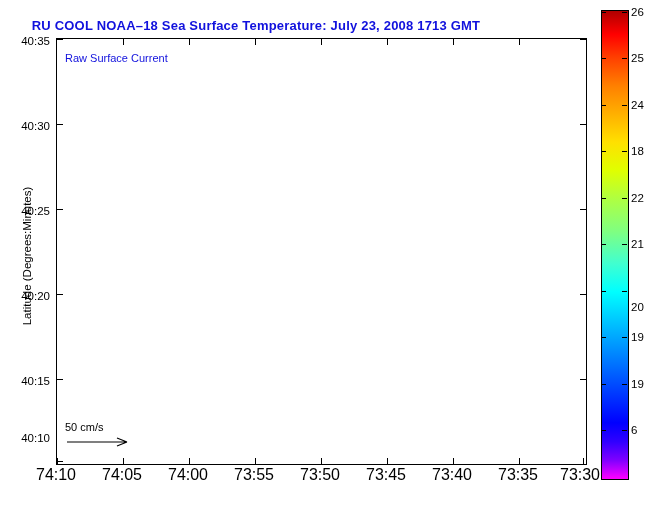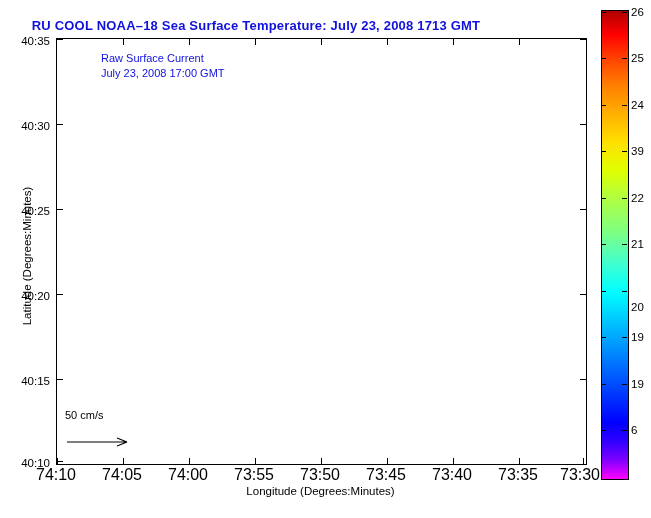--- a/index.html
+++ b/index.html
@@ -32,25 +32,25 @@
   .ylab{position:absolute;left:0;font-size:11.5px;color:#000;
         width:50px;text-align:right;transform:translateY(-50%);white-space:nowrap;}
 
   #xaxis-title{position:absolute;left:56px;top:485px;width:529px;text-align:center;
                font-size:11.5px;color:#000;}
   #yaxis-title{position:absolute;left:-83px;top:250px;width:220px;text-align:center;
                font-size:11.5px;color:#000;transform:rotate(-90deg);}
 
   
   #annot{position:absolute;left:8px;top:12px;font-size:11px;color:#1111dd;
-         line-height:15px;white-space:nowrap;pointer-events:none;margin-left:36px;}
+         line-height:15px;white-space:nowrap;pointer-events:none;}
 
   
   #scalekey{position:absolute;left:8px;bottom:16px;font-size:11px;color:#000;}
-  #scalekey .skl{display:block;margin-bottom:15px;}
+  #scalekey .skl{display:block;margin-bottom:3px;}
 
   
   #cbar{position:absolute;left:601px;top:10px;width:26px;height:468px;
         border:1.5px solid #000;
         background:linear-gradient(to top,
            #ff00ff 0%, #8000ff 4%, #3000ff 8%, #0000ff 12%,
            #0040ff 19%, #0080ff 26%, #00bfff 33%, #00ffff 40%,
            #40ffd0 46%, #80ff80 53%, #b0ff40 60%, #e0ff00 66%,
            #ffe000 72%, #ffb000 78%, #ff8000 84%, #ff4000 90%,
            #ff0000 95%, #b00000 100%);}
@@ -271,21 +271,20 @@
         <path d="M428,42 L466,28 M466,28 L458,28 M466,28 L463,34"></path>
         <path d="M458,56 L498,40 M498,40 L490,40 M498,40 L495,46"></path>
       </g>
 
       <ellipse cx="146" cy="354" rx="10" ry="13" fill="#000"></ellipse>
       <ellipse cx="229" cy="369" rx="9" ry="12" fill="#000"></ellipse>
     </svg>
 
     <div id="annot">
       <div>Raw Surface Current</div>
-      <div>July 23, 2008 17:00 GMT</div>
     </div>
 
     <div id="scalekey">
       <span class="skl">50 cm/s</span>
       <svg width="70" height="12">
         <path d="M2,6 L62,6 M62,6 L52,2 M62,6 L52,10" stroke="#000" stroke-width="1.2" fill="none"></path>
       </svg>
     </div>
 
     <div class="tick xtick" style="left:0px"></div>
@@ -321,28 +320,27 @@
   <div class="xlab" style="left:56px">74:10</div>
   <div class="xlab" style="left:122px">74:05</div>
   <div class="xlab" style="left:188px">74:00</div>
   <div class="xlab" style="left:254px">73:55</div>
   <div class="xlab" style="left:320px">73:50</div>
   <div class="xlab" style="left:386px">73:45</div>
   <div class="xlab" style="left:452px">73:40</div>
   <div class="xlab" style="left:518px">73:35</div>
   <div class="xlab" style="left:580px">73:30</div>
 
-  <div class="ylab" style="top:463px">40:10</div>
+  <div class="ylab" style="top:438px">40:10</div>
   <div class="ylab" style="top:381px">40:15</div>
   <div class="ylab" style="top:296px">40:20</div>
   <div class="ylab" style="top:211px">40:25</div>
   <div class="ylab" style="top:126px">40:30</div>
   <div class="ylab" style="top:41px">40:35</div>
 
-  <div id="xaxis-title">Longitude (Degrees:Minutes)</div>
   <div id="yaxis-title">Latitude (Degrees:Minutes)</div>
 
   <div id="cbar"></div>
 
   <div class="cbtick" style="top:12px"></div>
   <div class="cbtick" style="top:58px"></div>
   <div class="cbtick" style="top:105px"></div>
   <div class="cbtick" style="top:151px"></div>
   <div class="cbtick" style="top:198px"></div>
   <div class="cbtick" style="top:244px"></div>
@@ -358,21 +356,21 @@
   <div class="cbtick cbtick-r" style="top:198px"></div>
   <div class="cbtick cbtick-r" style="top:244px"></div>
   <div class="cbtick cbtick-r" style="top:291px"></div>
   <div class="cbtick cbtick-r" style="top:337px"></div>
   <div class="cbtick cbtick-r" style="top:384px"></div>
   <div class="cbtick cbtick-r" style="top:430px"></div>
 
   <div class="cblab" style="top:12px">26</div>
   <div class="cblab" style="top:58px">25</div>
   <div class="cblab" style="top:105px">24</div>
-  <div class="cblab" style="top:151px">39</div>
+  <div class="cblab" style="top:151px">18</div>
   <div class="cblab" style="top:198px">22</div>
   <div class="cblab" style="top:244px">21</div>
   <div class="cblab" style="top:307px">20</div>
   <div class="cblab" style="top:337px">19</div>
   <div class="cblab" style="top:384px">19</div>
   <div class="cblab" style="top:430px">6</div>
 
 </div>
 
 </body></html>

